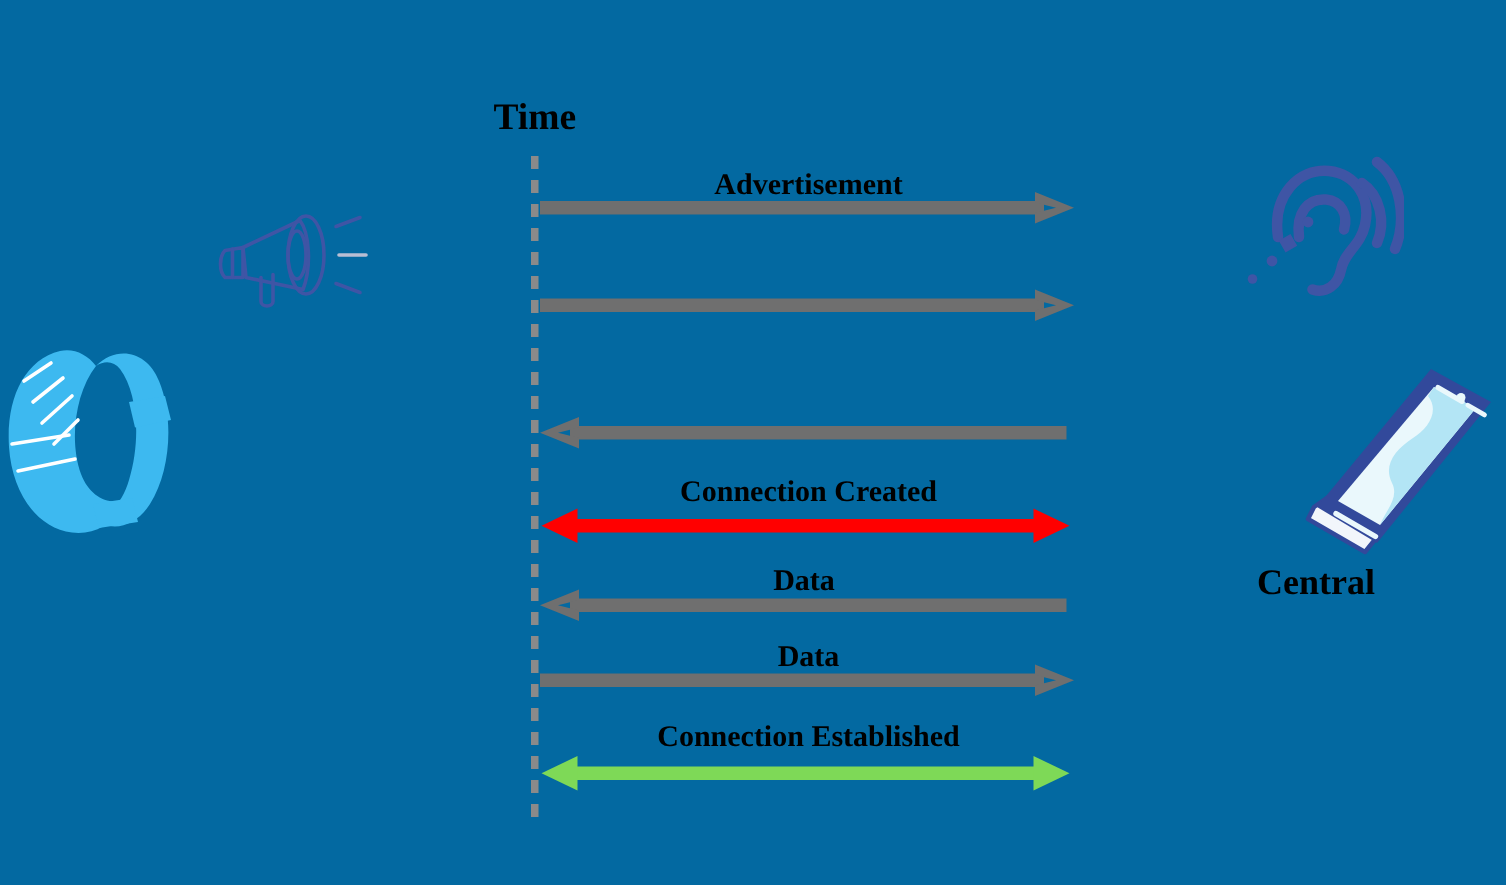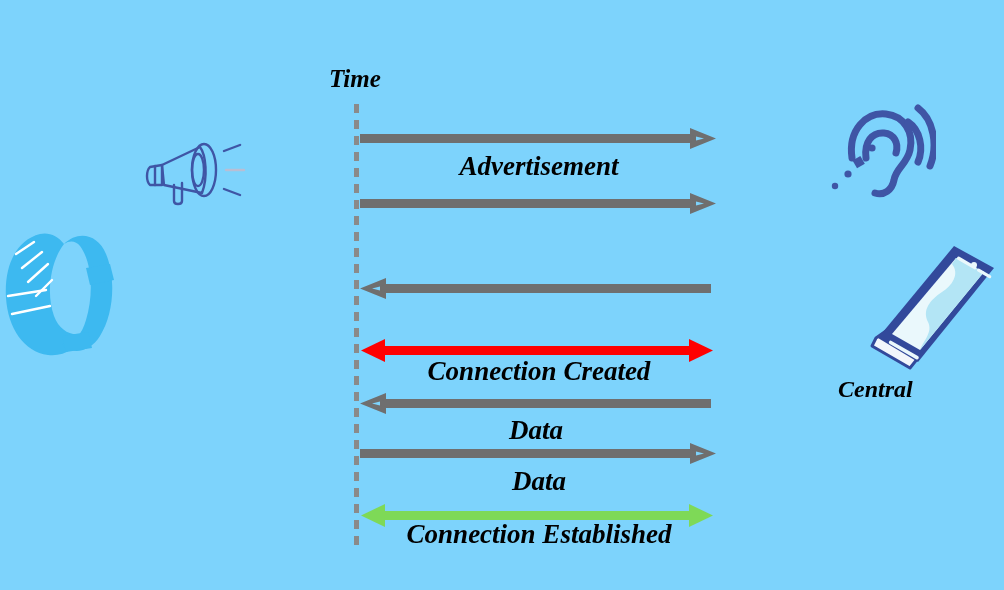--- a/index.html
+++ b/index.html
@@ -7,49 +7,47 @@
     padding: 0;
     background: #ffffff;
   }
   body {
     font-family: "Liberation Serif", serif;
   }
   #canvas {
     position: relative;
     width: 1004px;
     height: 590px;
-    background: #7dd3fc;
+    background: #0369a1;
     overflow: hidden;
-    font-style: italic;
   }
 
   
   .lbl {
     position: absolute;
     font-family: "Liberation Serif", serif;
     font-weight: bold;
     color: #000000;
     white-space: nowrap;
     line-height: 1;
   }
   .time-label   { font-size: 25px; left: 329px;  top: 66px; }
   .side-label   { font-size: 24px; }
   .peripheral-label { left: 38px;  top: 377px; }
   .central-label    { left: 838px; top: 377px; }
 
   .msg-label {
     position: absolute;
     font-family: "Liberation Serif", serif;
     font-weight: bold;
-    font-size: 27px;
+    font-size: 20px;
     color: #000000;
     white-space: nowrap;
     text-align: center;
     line-height: 1;
-    margin-top: 40px;
   }
 
   
   .timeline {
     position: absolute;
     left: 354px;
     top: 104px;
     width: 5px;
     height: 446px;
     background: repeating-linear-gradient(

